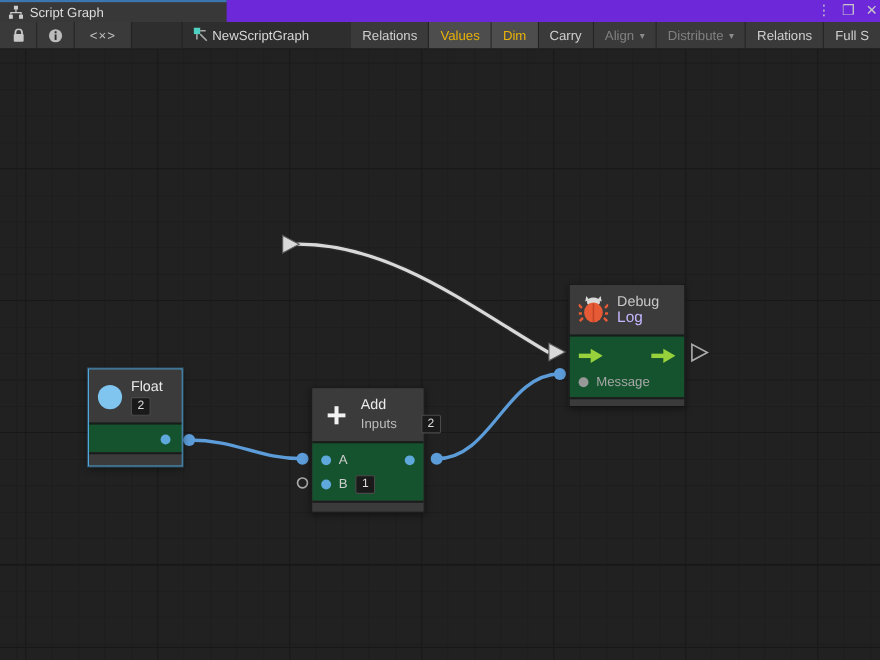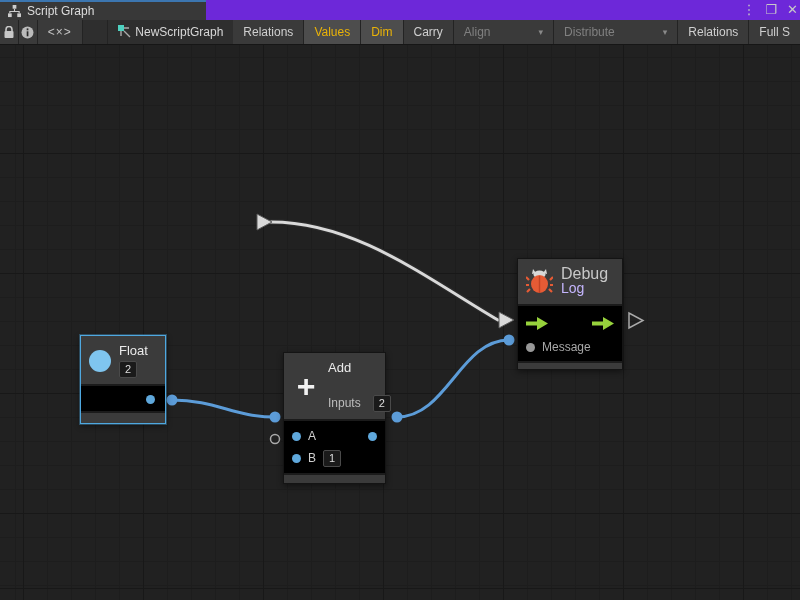--- a/index.html
+++ b/index.html
@@ -17,21 +17,21 @@
   .win-controls span { cursor:default; line-height:20px; }
 
   
   .toolbar { position:absolute; left:0; top:20px; width:800px; height:25px; background:#2E2E2E;
     border-bottom:1px solid #161616; display:flex; align-items:stretch; color:#CFCFCF;
     font-size:12px; overflow:hidden; }
   .tbtn { display:flex; align-items:center; justify-content:center; padding:0 10px;
     background:#3A3A3A; border-right:1px solid #232323; white-space:nowrap; }
   .tbtn.icon-btn { width:34px; padding:0; }
   .tbtn.active { background:#4D4D4D; color:#eab308; }
-  .tbtn.disabled { color:#808080;gap:43px; }
+  .tbtn.disabled { color:#808080; }
   .tbtn .caret { font-size:9px; color:#8a8a8a; margin-left:5px; }
   .tb-spacer { width:46px; background:#2E2E2E; border-right:1px solid #232323; }
   .graph-name { display:flex; align-items:center; gap:2px; padding:0 10px; color:#D8D8D8; }
   .flex-gap { flex:1; }
   .zoom-group { display:flex; align-items:center; gap:8px; padding:0 10px; color:#C4C4C4; }
   .zoom-track { position:relative; width:88px; height:2px; background:#8F8F8F; border-radius:1px; }
   .zoom-handle { position:absolute; right:-2px; top:-5px; width:12px; height:12px; border-radius:50%;
     background:#8F8F8F; }
   .code-glyph { font-size:12px; color:#C4C4C4; letter-spacing:1px; }
 
@@ -44,25 +44,25 @@
       repeating-linear-gradient(to bottom, #1D1D1D 0 1px, transparent 1px 24px);
     background-position: 23px -12px; }
   .wires { position:absolute; left:0; top:0; width:800px; height:555px; }
 
   
   .node { position:absolute; background:#3B3B3B; border:1px solid #141414;
     box-shadow:0 2px 6px rgba(0,0,0,.45); color:#E6E6E6; }
   .node.selected { border:1px solid #4FA8E0; box-shadow:0 0 0 1px rgba(79,168,224,.35), 0 2px 6px rgba(0,0,0,.45); }
   .greenbar { height:6px; background:#7CC344; }
   .nhead { display:flex; align-items:center; gap:8px; padding:6px 8px; background:#3B3B3B; }
-  .nbody { background:#000000; border-top:2px solid #1B1B1B; position:relative; }
+  .nbody { background:#14532d; border-top:2px solid #1B1B1B; position:relative; }
   .nfoot { background:#3B3B3B; border-top:2px solid #1B1B1B; }
   .ntitle { font-size:13px; color:#EBEBEB; line-height:15px; }
   .nsub { font-size:11px; color:#BDBDBD; line-height:13px; }
-  .ncat { font-size:16px; color:#C8C8C8; line-height:13px; }
+  .ncat { font-size:13px; color:#C8C8C8; line-height:13px; }
   .nbig { font-size:14px; color:#c4b5fd; line-height:16px; }
   .vbox { display:inline-block; background:#1A1A1A; border:1px solid #4A4A4A; border-radius:2px;
     color:#DDDDDD; font-size:11px; line-height:15px; padding:0 5px; min-width:17px; text-align:center; }
   .prow { display:flex; align-items:center; gap:7px; padding:0 8px; height:22px; font-size:12px; color:#CFCFCF; }
   .pdot { width:9px; height:9px; border-radius:50%; background:#5FA8DC; flex:none; }
   .pdot.gray { background:#989898; }
   .float-circle { width:22px; height:22px; border-radius:50%; background:#7FC5EF; flex:none; }
   .plus-icon { color:#F2F2F2; font-size:32px; font-weight:bold; line-height:26px; width:28px;
     text-align:center; flex:none; }
 </style>
@@ -164,21 +164,21 @@
         <span class="pdot" style="position:absolute; right:10px; top:9px;"></span>
       </div>
       <div class="nfoot" style="height:12px;"></div>
     </div>
 
     <div class="node" style="left:283px; top:307px; width:103px;">
       <div class="nhead" style="padding:7px 8px;">
         <div class="plus-icon">+</div>
         <div>
           <div class="ntitle">Add</div>
-          <div style="display:flex; align-items:center; gap:12px; margin-top:20px;">
+          <div style="display:flex; align-items:center; gap:22px; margin-top:2px;">
             <span class="nsub" style="font-size:12px;">Inputs</span>
             <span class="vbox">2</span>
           </div>
         </div>
       </div>
       <div class="nbody" style="padding:4px 0;">
         <div class="prow">
           <span class="pdot"></span>
           <span>A</span>
           <span style="flex:1"></span>

